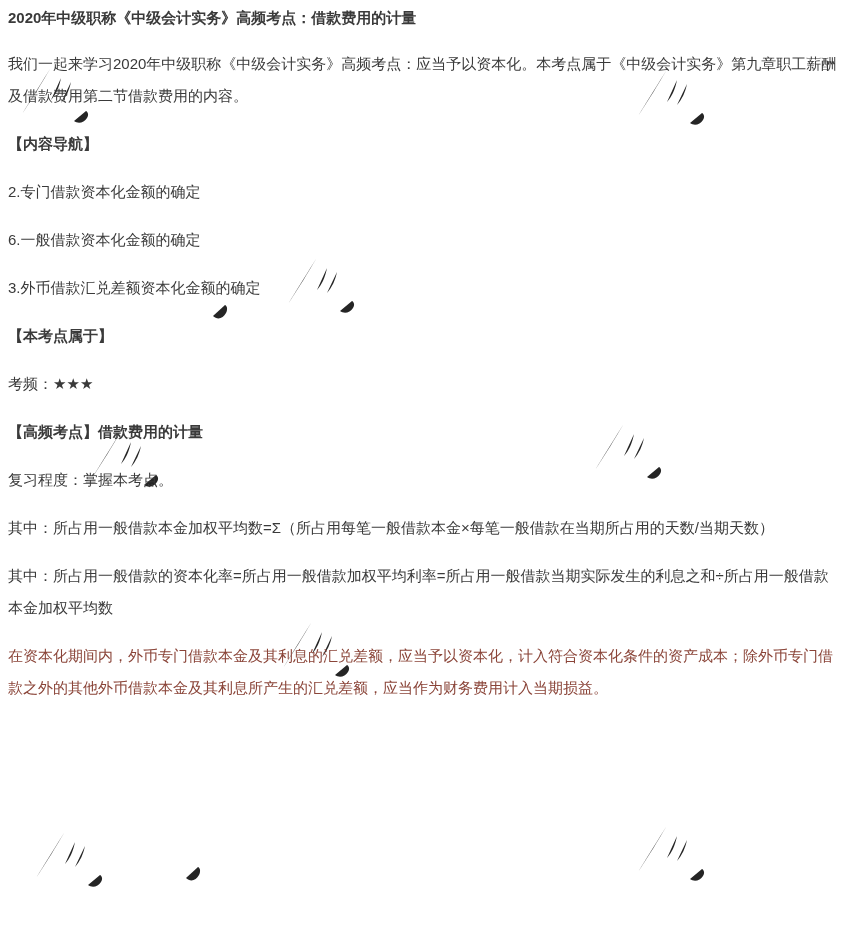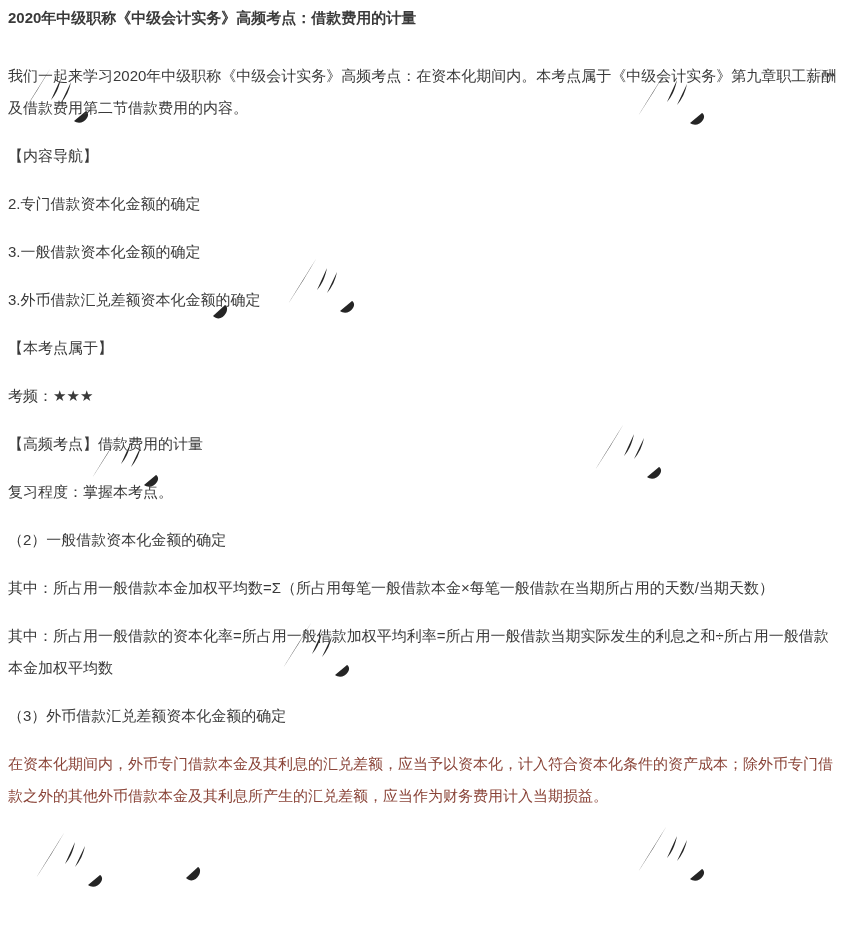--- a/index.html
+++ b/index.html
@@ -13,28 +13,28 @@
   }
   .article{
     position:relative;
     padding:6px 8px 0 8px;
     z-index:2;
   }
   h1.title{
     font-size:15px;
     line-height:24px;
     font-weight:bold;
-    margin:0 0 30px 0;
+    margin:0 0 18px 0;
   }
   p.para{
     font-size:15px;
     line-height:32px;
     margin:0 0 16px 0;
   }
-  p.hd{font-weight:normal;margin-top:12px;}
+  p.hd{font-weight:bold;margin-top:12px;}
   
   .wm{
     position:absolute;
     z-index:1;
     pointer-events:none;
     opacity:.85;
   }
 </style>
 </head>
 <body style="color: rgb(58, 58, 58);">
@@ -88,33 +88,31 @@
 <svg class="wm" style="left:182px;top:856px" width="30" height="28">
     <use href="#wm-curl"></use>
   </svg>
 <svg class="wm" style="left:628px;top:820px" width="90" height="62">
     <use href="#wm-pencil"></use>
   </svg>
 
 <main class="article">
   <h1 class="title">2020年中级职称《中级会计实务》高频考点：借款费用的计量</h1>
 
-  <p class="para">我们一起来学习2020年中级职称《中级会计实务》高频考点：在资本化期间内。本考点属于《中级会计实务》第九章职工薪酬及借款费用第二节借款费用的内容。</p>
+  <p class="para">我们一起来学习2020年中级职称《中级会计实务》高频考点：应当予以资本化。本考点属于《中级会计实务》第九章职工薪酬及借款费用第二节借款费用的内容。</p>
 
   <p class="para hd">【内容导航】</p>
   <p class="para">2.专门借款资本化金额的确定</p>
-  <p class="para">3.一般借款资本化金额的确定</p>
+  <p class="para">6.一般借款资本化金额的确定</p>
   <p class="para">3.外币借款汇兑差额资本化金额的确定</p>
 
   <p class="para hd">【本考点属于】</p>
   <p class="para">考频：★★★</p>
   <p class="para hd">【高频考点】借款费用的计量</p>
 
   <p class="para">复习程度：掌握本考点。</p>
 
 
-  <p class="para">（2）一般借款资本化金额的确定</p>
   <p class="para">其中：所占用一般借款本金加权平均数=Σ（所占用每笔一般借款本金×每笔一般借款在当期所占用的天数/当期天数）</p>
   <p class="para">其中：所占用一般借款的资本化率=所占用一般借款加权平均利率=所占用一般借款当期实际发生的利息之和÷所占用一般借款本金加权平均数</p>
 
-  <p class="para">（3）外币借款汇兑差额资本化金额的确定</p>
   <p class="para highlight" style="color: rgb(138, 68, 56);">在资本化期间内，外币专门借款本金及其利息的汇兑差额，应当予以资本化，计入符合资本化条件的资产成本；除外币专门借款之外的其他外币借款本金及其利息所产生的汇兑差额，应当作为财务费用计入当期损益。</p>
 </main>
 
 </body></html>

